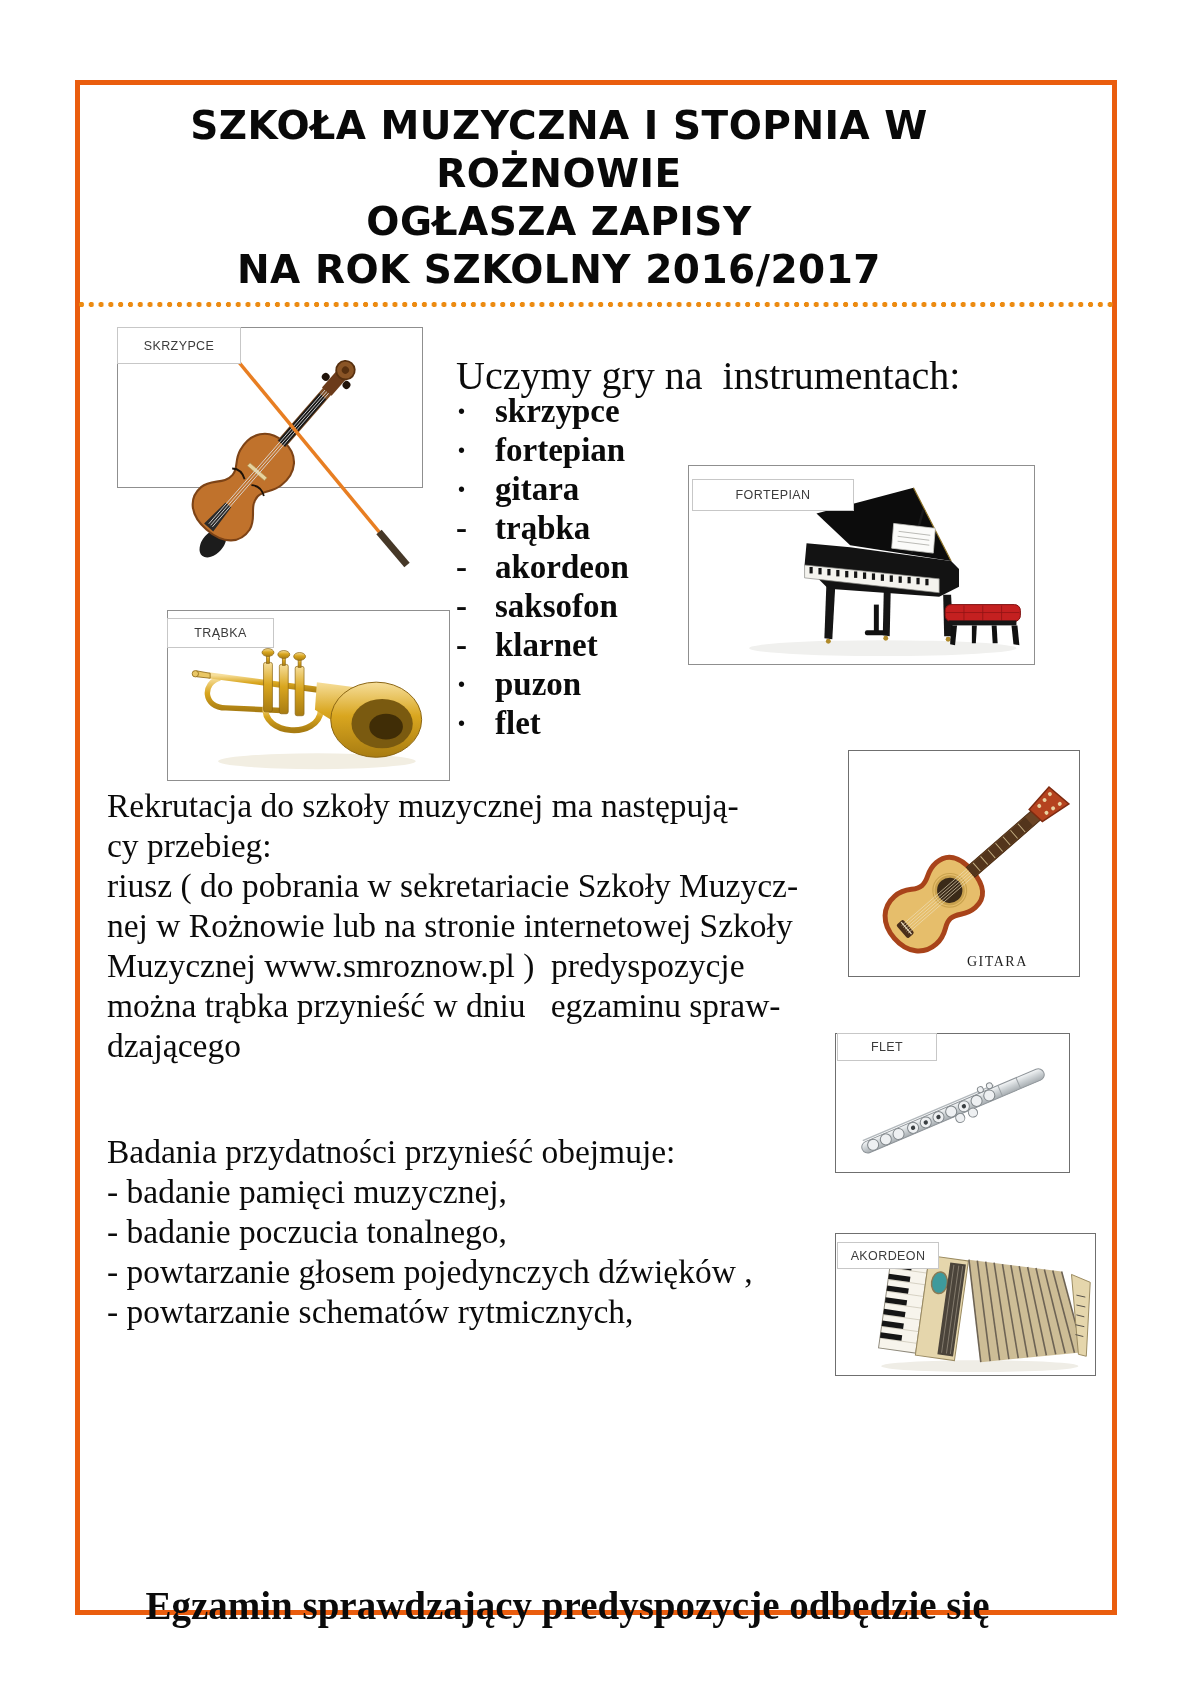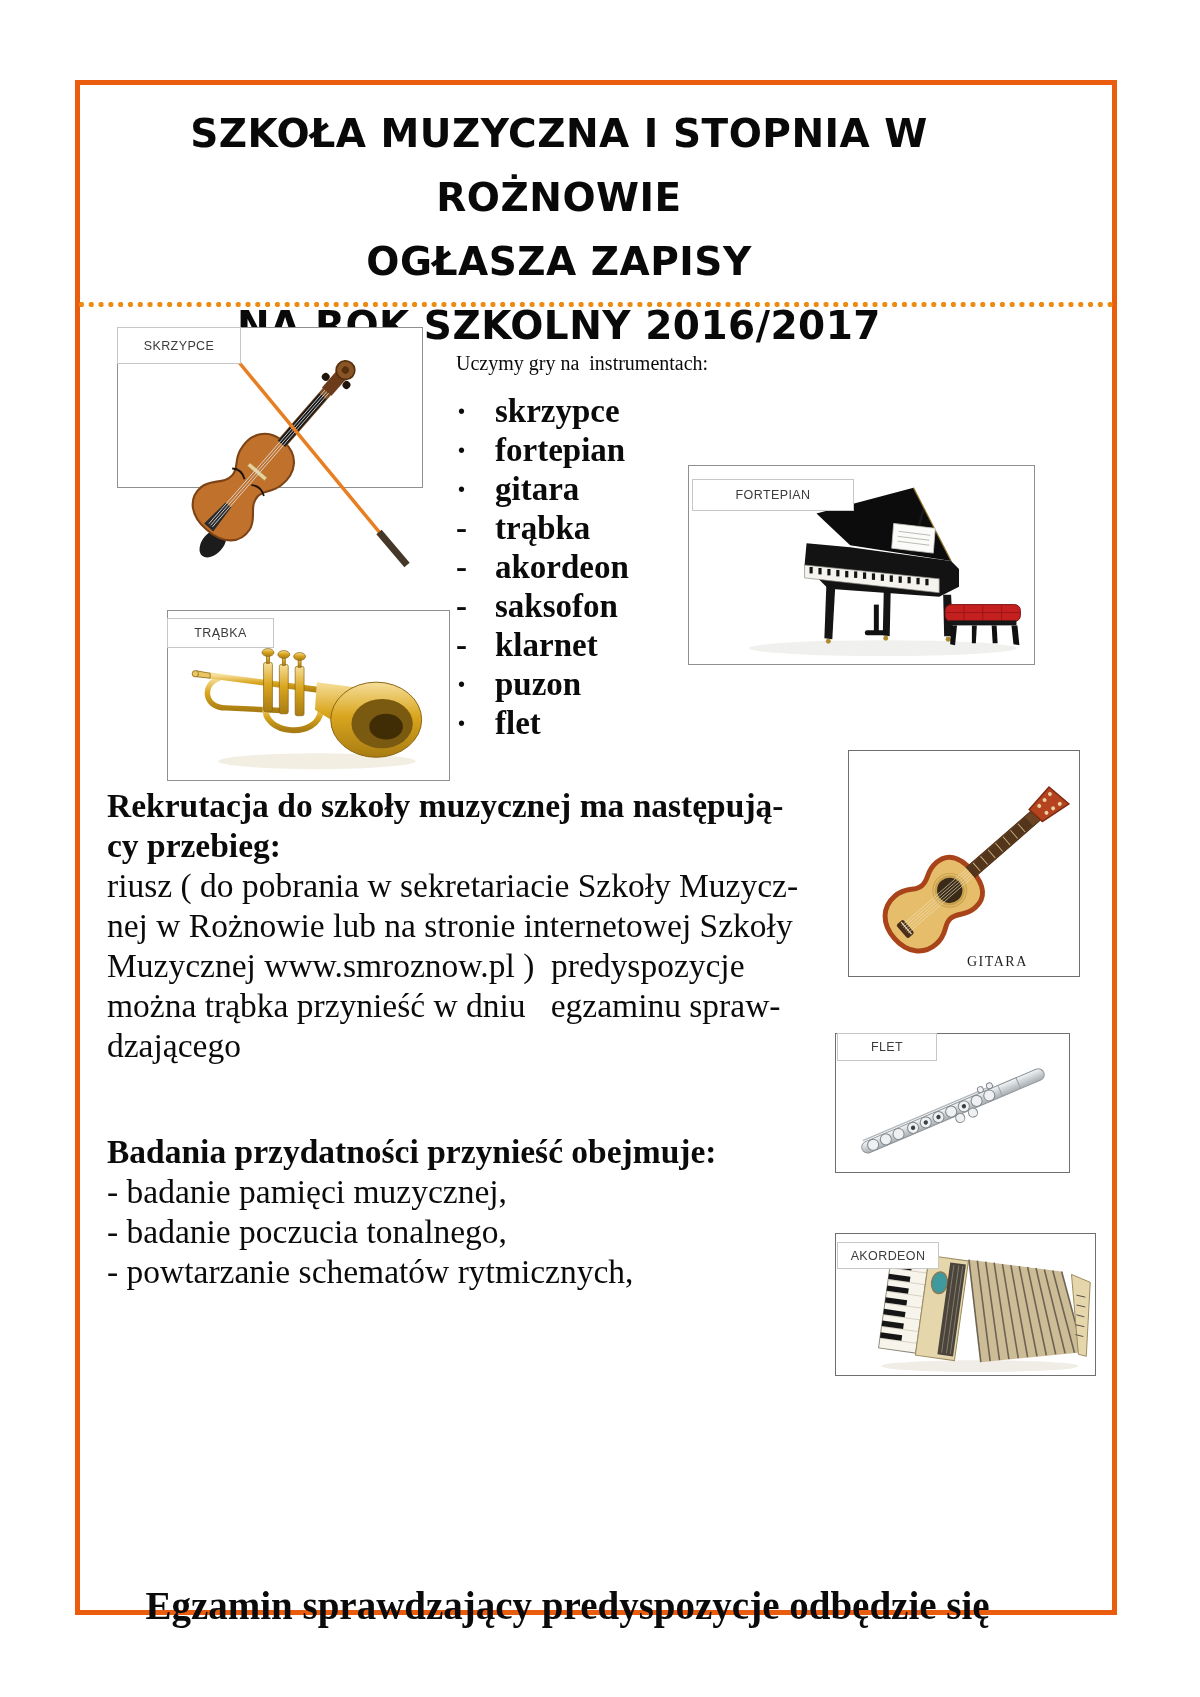--- a/index.html
+++ b/index.html
@@ -2,38 +2,38 @@
 <html><head>
 <meta charset="utf-8">
 <style>
   html,body{margin:0;padding:0;background:#ffffff;}
   body{width:1200px;height:1697px;position:relative;overflow:hidden;
        font-family:"Liberation Serif","DejaVu Serif",serif;color:#0b0b0b;}
   .frame{position:absolute;left:75px;top:80px;width:1042px;height:1535px;
          border:5px solid #EA5D0E;box-sizing:border-box;background:#fff;}
   .title{position:absolute;left:80px;top:102px;width:958px;text-align:center;
          font-family:"DejaVu Sans","Liberation Sans",sans-serif;font-weight:700;
-         font-size:39px;line-height:64px;letter-spacing:.5px;color:#090909;}
+         font-size:39px;line-height:48px;letter-spacing:.5px;color:#090909;}
   .dotline{position:absolute;left:78px;top:301px;width:1036px;height:7px;
          background-image:radial-gradient(circle at 3.5px 3.5px,#EC8B12 2.5px,transparent 2.9px);
          background-size:9.8px 7px;background-repeat:repeat-x;}
   .imgbox{position:absolute;background:#fff;border:1px solid #8f8f8f;box-sizing:border-box;}
   .boxlabel{position:absolute;background:#fff;border:1px solid #c7c7c7;z-index:3;
          display:flex;align-items:center;justify-content:center;
          font-family:"Liberation Sans","DejaVu Sans",sans-serif;font-size:12.5px;
          letter-spacing:.4px;color:#3c3c3c;box-sizing:border-box;}
   .floatimg{position:absolute;z-index:2;}
   .floatimg svg,.imgbox>svg{display:block;width:100%;height:100%;}
-  .uczymy{position:absolute;left:456px;top:352px;font-size:20px;white-space:pre-wrap;text-align:right;}
+  .uczymy{position:absolute;left:456px;top:352px;font-size:40px;white-space:pre-wrap;text-align:right;}
   .instlist{position:absolute;left:452px;top:392px;}
   .inst{display:flex;align-items:center;height:39px;font-weight:700;font-size:33px;}
   .inst .b{width:43px;box-sizing:border-box;padding-left:4px;}
   .textblock{position:absolute;left:107px;font-size:33.5px;line-height:40px;}
   .textblock .ln{white-space:pre-wrap;}
-  .bold{font-weight:700;}
+  .bold{font-weight:400;}
   .gitara-label{position:absolute;left:118px;bottom:6px;z-index:3;
          font-family:"Liberation Serif",serif;font-size:14px;letter-spacing:1.5px;color:#1d1d1d;}
   .exam{position:absolute;left:80px;top:1483px;width:975px;text-align:center;
          font-weight:700;font-size:39px;line-height:49px;white-space:pre-wrap;}
 </style>
 </head>
 <body>
 
 <div class="frame"></div>
 
@@ -293,20 +293,21 @@
           <circle cx="12" cy="0" r="2.2"></circle>
       </g>
     </g>
   </svg>
 </div>
 
 <div class="textblock" style="top:1132px;">
   <div class="ln bold">Badania przydatności przynieść obejmuje:</div>
   <div class="ln">- badanie pamięci muzycznej,</div>
   <div class="ln">- badanie poczucia tonalnego,</div>
+  <div class="ln">- powtarzanie głosem pojedynczych dźwięków ,</div>
   <div class="ln">- powtarzanie schematów rytmicznych,</div>
 </div>
 
 <div class="imgbox" style="left:835px;top:1233px;width:261px;height:143px;border-color:#6f6f6f;">
   <div class="boxlabel" style="left:1px;top:8px;width:102px;height:27px;">AKORDEON</div>
   <svg viewBox="0 0 261 143">
     <ellipse cx="145" cy="134" rx="100" ry="6" fill="#efede6"></ellipse>
     <g transform="rotate(8 120 80)">
       <rect x="48" y="30" width="38" height="96" fill="#f7f4ec" stroke="#8f8a7c" stroke-width="1"></rect>
       <g stroke="#c9c4b4" stroke-width="0.7">

